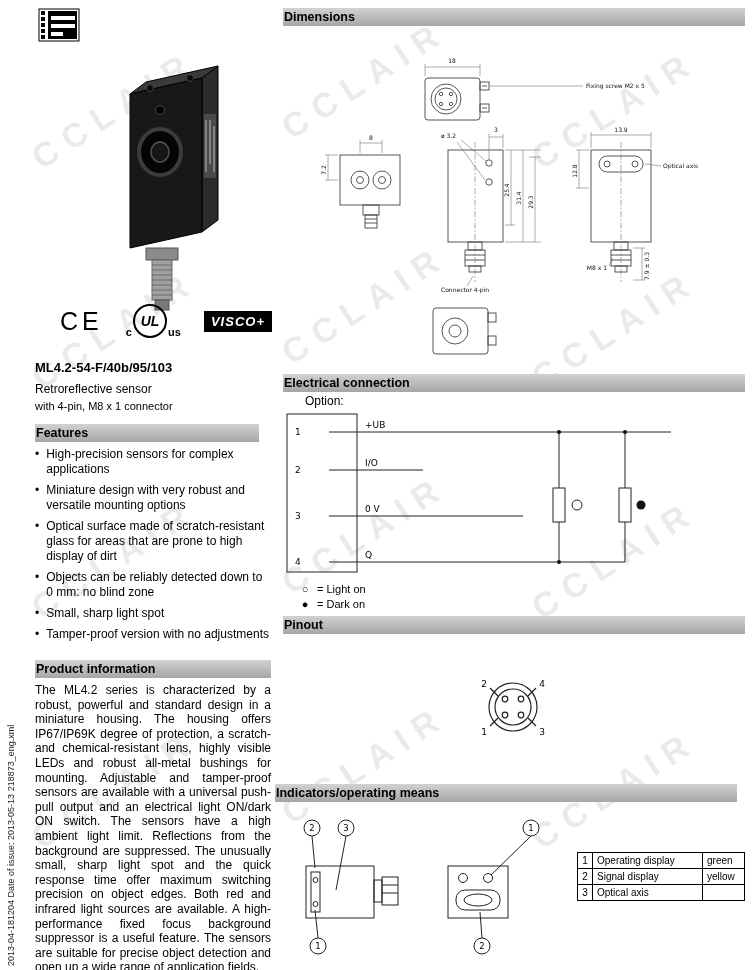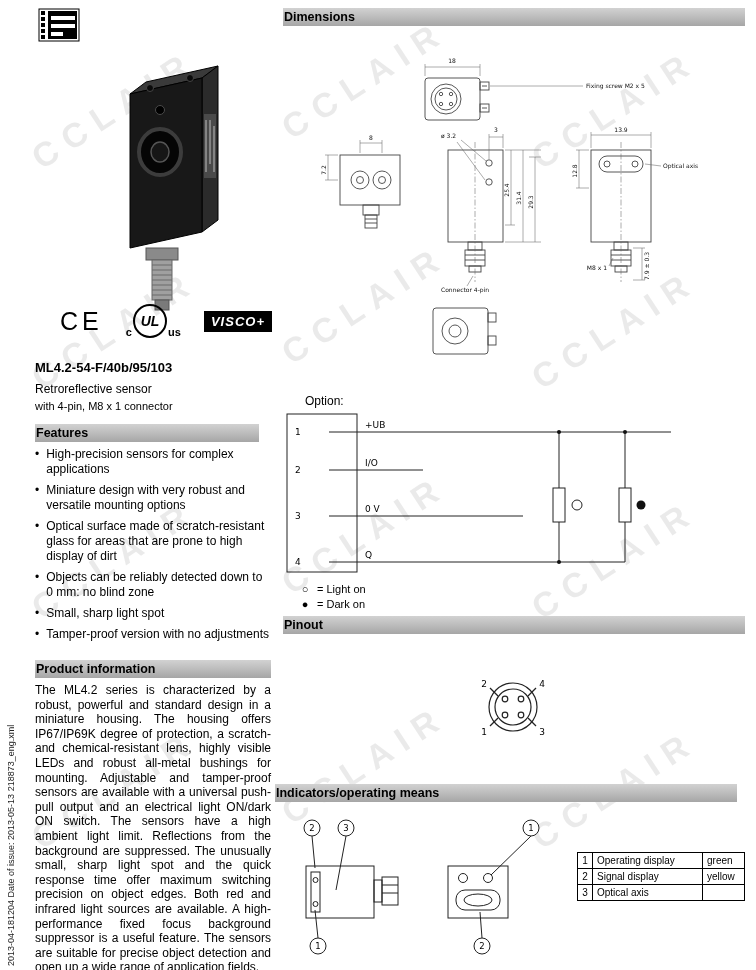--- a/index.html
+++ b/index.html
@@ -270,20 +270,21 @@
       <text x="250" y="172" text-anchor="middle" transform="rotate(-90 250 172)">29.3</text>
       <text x="338" y="102" text-anchor="middle">13.9</text>
       <text x="294" y="141" text-anchor="middle" transform="rotate(-90 294 141)">12.8</text>
       <text x="380" y="138">Optical axis</text>
       <text x="158" y="262">Connector 4-pin</text>
       <text x="324" y="240" text-anchor="end">M8 x 1</text>
       <text x="366" y="236" text-anchor="middle" transform="rotate(-90 366 236)">7.9 ± 0.3</text>
     </g>
   </svg>
 
+  <div class="sec-header" style="left:283px;top:374px;width:462px">Electrical connection</div>
   <div class="option-label abs" style="left:305px;top:394px">Option:</div>
 
   <svg class="abs" style="left:283px;top:410px" width="462" height="170" viewBox="0 0 462 170">
     <g stroke="#222" stroke-width="1" fill="none">
       <rect x="4" y="4" width="70" height="158"></rect>
       <line x1="46" y1="22" x2="74" y2="22"></line>
       <line x1="46" y1="60" x2="74" y2="60"></line>
       <line x1="46" y1="106" x2="74" y2="106"></line>
       <line x1="46" y1="152" x2="74" y2="152"></line>
       <line x1="74" y1="22" x2="388" y2="22"></line>

